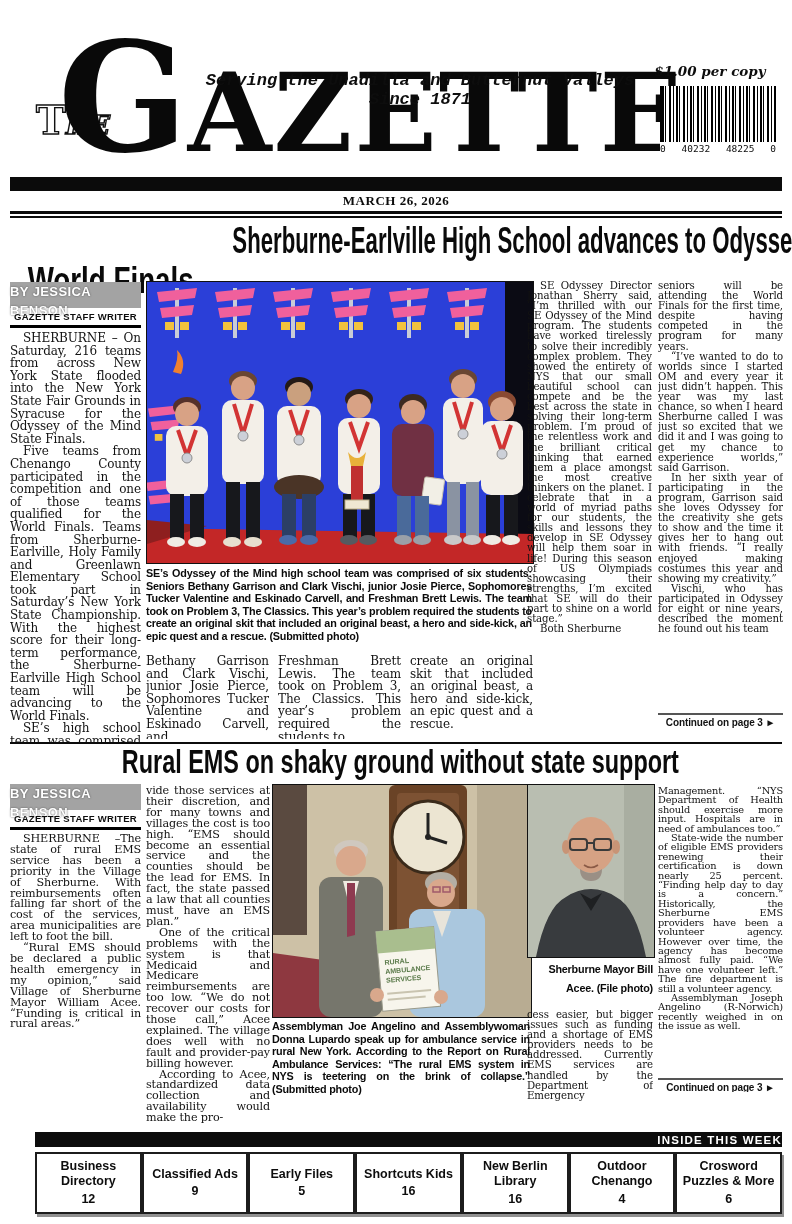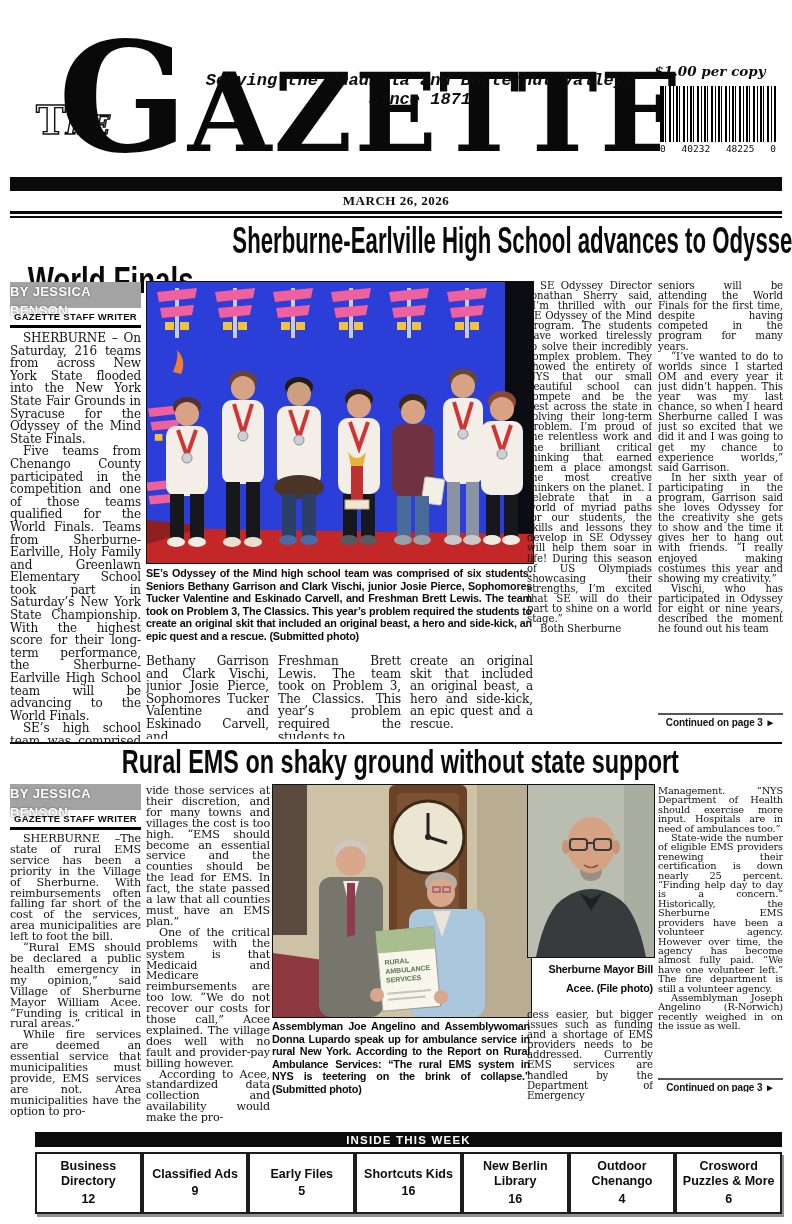--- a/index.html
+++ b/index.html
@@ -276,21 +276,20 @@
   </div>
 
   <div class="abs" style="left:10px;top:784px;width:131px;">
     <div class="byline-box">BY JESSICA BENSON</div>
     <div class="byline-role">GAZETTE STAFF WRITER</div>
     <div class="byline-rule"></div>
   </div>
   <div class="abs body-col col-a2" style="left:10px;top:834px;width:131px;height:296px;">
     <p>SHERBURNE –The state of rural EMS service has been a priority in the Village of Sherburne. With reimbursements often falling far short of the cost of the services, area municipalities are left to foot the bill.</p>
     <p>“Rural EMS should be declared a public health emergency in my opinion,” said Village of Sherburne Mayor William Acee. “Funding is critical in rural areas.”</p>
-    <p>While fire services are deemed an essential service that municipalities must provide, EMS services are not. Area municipalities have the option to pro-</p>
   </div>
 
   <div class="abs body-col col-a2" style="left:146px;top:786px;width:124px;height:344px;">
     <p class="ni">vide those services at their discretion, and for many towns and villages the cost is too high. “EMS should become an essential service and the counties should be the lead for EMS. In fact, the state passed a law that all counties must have an EMS plan.”</p>
     <p>One of the critical problems with the system is that Medicaid and Medicare reimbursements are too low. “We do not recover our costs for those call,” Acee explained. The village does well with no fault and provider-pay billing however.</p>
     <p>According to Acee, standardized data collection and availability would make the pro-</p>
   </div>
 
   <div class="abs photo" style="left:272px;top:784px;width:258px;height:232px;">
     <svg width="258" height="232" viewBox="0 0 258 232" xmlns="http://www.w3.org/2000/svg">
@@ -357,21 +356,21 @@
     </div>
   </div>
 
   <div class="abs body-col col-r5b" style="left:658px;top:786px;width:125px;height:306px;">
     <p class="ni">Management. “NYS Department of Health should exercise more input. Hospitals are in need of ambulances too.”</p>
     <p>State-wide the number of eligible EMS providers renewing their certification is down nearly 25 percent. “Finding help day to day is a concern.” Historically, the Sherburne EMS providers have been a volunteer agency. However over time, the agency has become almost fully paid. “We have one volunteer left.” The fire department is still a volunteer agency.</p>
     <p>Assemblyman Joseph Angelino (R-Norwich) recently weighed in on the issue as well.</p>
     <div class="continued">Continued on page 3  ►</div>
   </div>
 
-  <div class="abs banner" style="left:35px;top:1132px;width:747px;height:15px;">INSIDE THIS WEEK</div>
+  <div class="abs banner" style="left:35px;top:1132px;width:747px;height:15px;text-align:right;">INSIDE THIS WEEK</div>
   <div class="abs boxes" style="left:35px;top:1152px;width:747px;height:62px;">
     <div class="ibox">
       <div>Business Directory</div>
       <div class="pg">12</div>
     </div>
     <div class="ibox">
       <div>Classified Ads</div>
       <div class="pg">9</div>
     </div>
     <div class="ibox">

